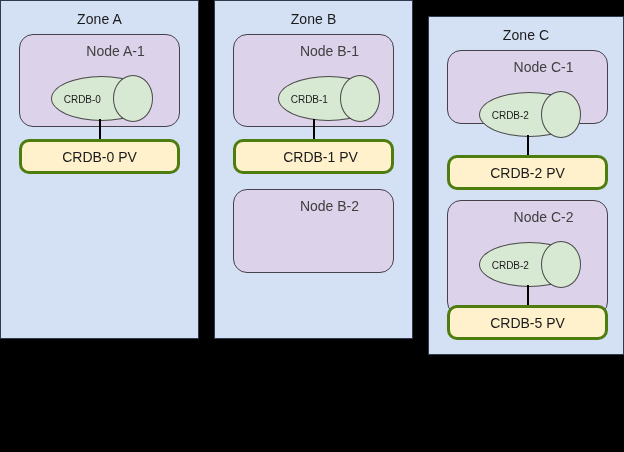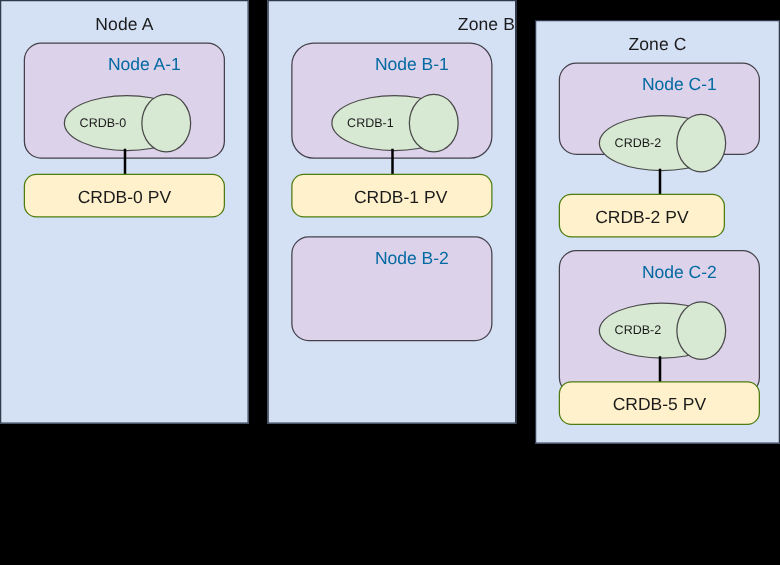--- a/index.html
+++ b/index.html
@@ -49,21 +49,21 @@
     border-radius: 14px;
     box-sizing: border-box;
   }
   .node-title {
     position: absolute;
     left: 0;
     right: 0;
     top: 8px;
     text-align: center;
     font-size: 14px;
-    color: #0369a1;
+    color: #404040;
     white-space: nowrap;
     padding-left: 32px;
   }
 
   
   .cylinder {
     position: absolute;
     box-sizing: border-box;
   }
   .cyl-body {
@@ -97,21 +97,21 @@
     font-size: 10px;
     color: #1B1B1B;
     white-space: nowrap;
     z-index: 3;
   }
 
   
   .pv {
     position: absolute;
     background: #FFF1CB;
-    border: 1px solid #4d7c0f;
+    border: 3px solid #4d7c0f;
     border-radius: 10px;
     box-sizing: border-box;
     display: flex;
     align-items: center;
     justify-content: center;
   }
   .pv-label {
     font-size: 14px;
     color: #1B1B1B;
     white-space: nowrap;
@@ -123,46 +123,46 @@
     width: 2px;
     background: #000000;
   }
 </style>
 </head>
 <body>
 
 <div class="canvas">
 
   <div class="zone" style="left:0px; top:0px; width:199px; height:339px;">
-    <div class="zone-title" style="top:10px;">Node A</div>
+    <div class="zone-title" style="top:10px;">Zone A</div>
 
     <div class="node" style="left:18px; top:33px; width:161px; height:93px;">
       <div class="node-title">Node A-1</div>
 
       <div class="cylinder" style="left:31px; top:41px; width:101px; height:45px;">
         <div class="cyl-body"></div>
         <div class="cyl-cap"></div>
         <div class="cyl-label">CRDB-0</div>
       </div>
     </div>
 
     <div class="connector" style="left:98px; top:118px; height:22px;"></div>
 
     <div class="pv" style="left:18px; top:138px; width:161px; height:35px;">
       <span class="pv-label">CRDB-0 PV</span>
     </div>
   </div>
 
   <div class="zone" style="left:214px; top:0px; width:199px; height:339px;">
-    <div class="zone-title" style="top:10px;text-align:right;">Zone B</div>
-
-    <div class="node" style="left:18px; top:33px; width:161px; height:93px;border-radius:18px;">
+    <div class="zone-title" style="top:10px;">Zone B</div>
+
+    <div class="node" style="left:18px; top:33px; width:161px; height:93px;">
       <div class="node-title">Node B-1</div>
 
-      <div class="cylinder" style="left:31px; top:41px; width:101px; height:45px;">
+      <div class="cylinder" style="left:44px; top:41px; width:101px; height:45px;">
         <div class="cyl-body"></div>
         <div class="cyl-cap"></div>
         <div class="cyl-label">CRDB-1</div>
       </div>
     </div>
 
     <div class="connector" style="left:98px; top:118px; height:22px;"></div>
 
     <div class="pv" style="left:18px; top:138px; width:161px; height:35px;padding-left:14px;">
       <span class="pv-label">CRDB-1 PV</span>
@@ -181,21 +181,21 @@
 
       <div class="cylinder" style="left:31px; top:41px; width:101px; height:45px;">
         <div class="cyl-body"></div>
         <div class="cyl-cap"></div>
         <div class="cyl-label">CRDB-2</div>
       </div>
     </div>
 
     <div class="connector" style="left:98px; top:118px; height:22px;"></div>
 
-    <div class="pv" style="left:18px; top:138px; width:133px; height:35px;">
+    <div class="pv" style="left:18px; top:138px; width:161px; height:35px;">
       <span class="pv-label">CRDB-2 PV</span>
     </div>
 
     <div class="node" style="left:18px; top:183px; width:161px; height:116px;">
       <div class="node-title">Node C-2</div>
 
       <div class="cylinder" style="left:31px; top:41px; width:101px; height:45px;">
         <div class="cyl-body"></div>
         <div class="cyl-cap"></div>
         <div class="cyl-label">CRDB-2</div>

